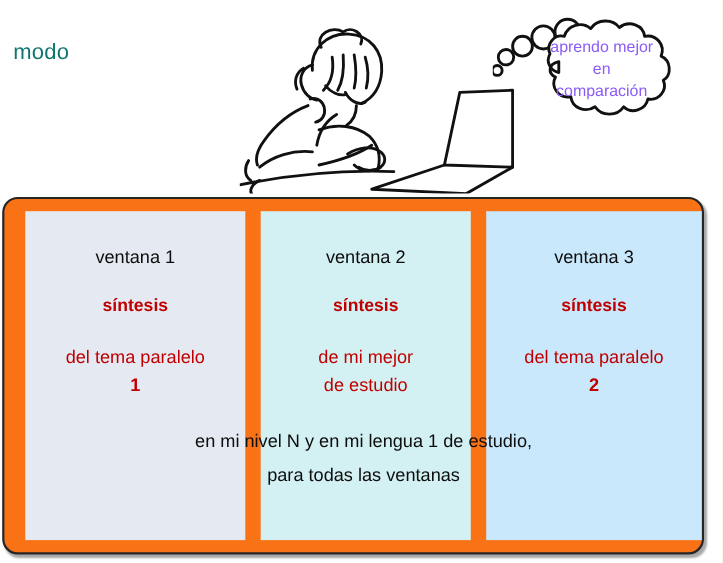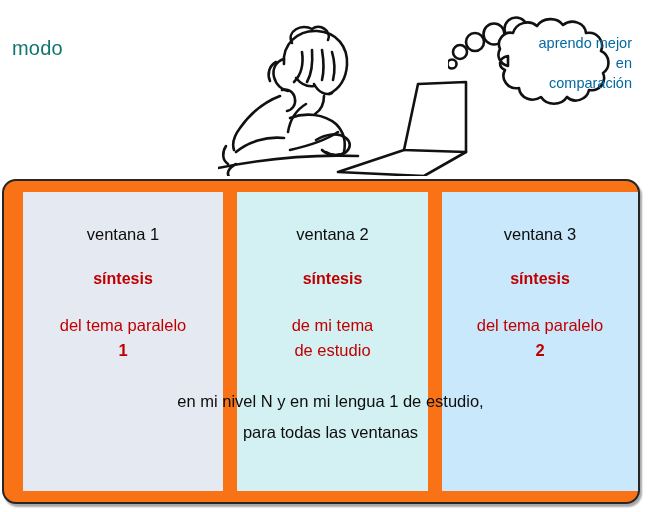--- a/index.html
+++ b/index.html
@@ -59,24 +59,24 @@
     left: 448px;
     top: 8px;
     width: 200px;
     height: 128px;
   }
   #bubble-text {
     position: absolute;
     left: 462px;
     top: 33px;
     width: 170px;
-    text-align: right;
+    text-align: center;
     font-size: 14.5px;
     line-height: 20px;
-    color: #0369a1;
+    color: #8b5cf6;
   }
 
   
   #panel {
     position: absolute;
     left: 2px;
     top: 179px;
     width: 638px;
     height: 325px;
     border: 2.5px solid #262626;
@@ -244,21 +244,21 @@
     <div class="col-desc">
       <span>del tema paralelo</span><br>
       <span class="num">1</span>
     </div>
   </div>
 
   <div class="column" id="column-2">
     <div class="col-head">ventana 2</div>
     <div class="col-sintesis">síntesis</div>
     <div class="col-desc">
-      <span>de mi tema</span><br>
+      <span>de mi mejor</span><br>
       <span>de estudio</span>
     </div>
   </div>
 
   <div class="column" id="column-3">
     <div class="col-head">ventana 3</div>
     <div class="col-sintesis">síntesis</div>
     <div class="col-desc">
       <span>del tema paralelo</span><br>
       <span class="num">2</span>

